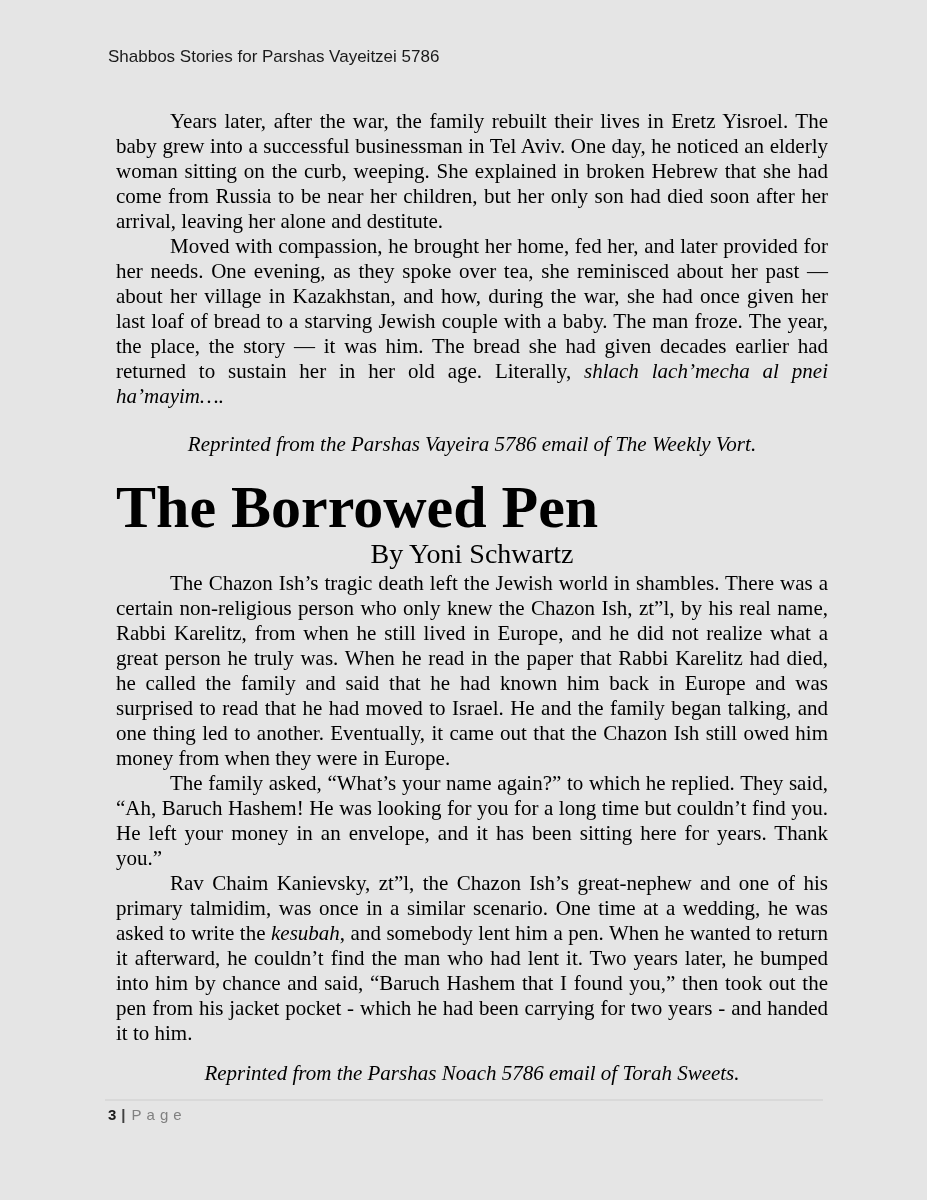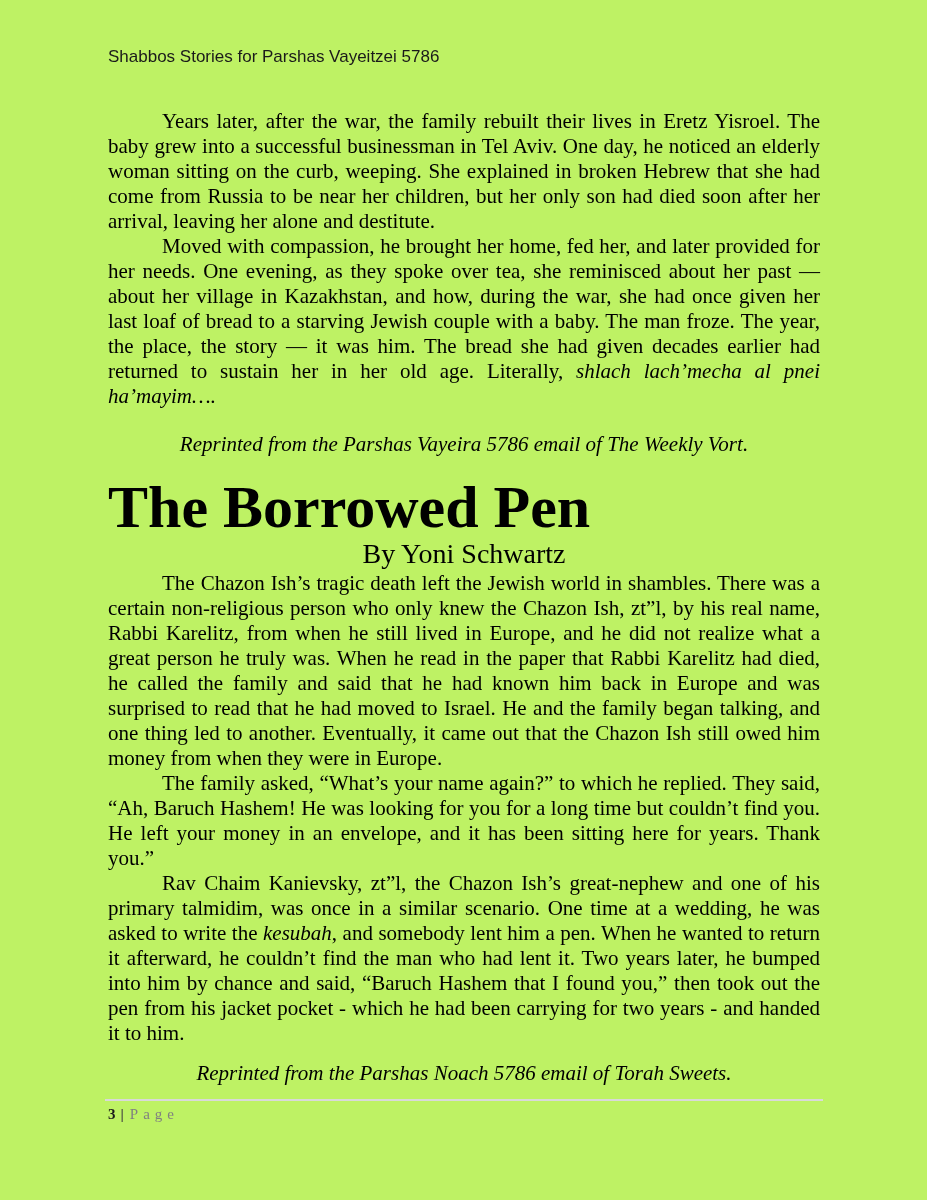--- a/index.html
+++ b/index.html
@@ -4,36 +4,36 @@
 <style>
   html, body {
     margin: 0;
     padding: 0;
     background: #ffffff;
   }
   .page {
     position: relative;
     width: 927px;
     height: 1200px;
-    background: #bef264;
+    background: #e5e5e5;
     overflow: hidden;
     color: #000000;
   }
   .doc-header {
     position: absolute;
     left: 108px;
     top: 47px;
     font-family: "Liberation Sans", sans-serif;
     font-size: 17px;
     color: #1a1a1a;
     white-space: nowrap;
   }
   .content {
     position: absolute;
-    left: 108px;
+    left: 116px;
     top: 109px;
     width: 712px;
     font-family: "Liberation Serif", serif;
     font-size: 21px;
     line-height: 25px;
     color: #000000;
   }
   p.body-para {
     margin: 0;
     text-align: justify;
@@ -69,21 +69,21 @@
     left: 105px;
     top: 1099px;
     width: 718px;
     height: 2px;
     background: #d9d9d9;
   }
   .doc-footer {
     position: absolute;
     left: 108px;
     top: 1106px;
-    font-family: Liberation Serif, serif;
+    font-family: Liberation Sans, sans-serif;
     font-size: 15px;
     color: #1a1a1a;
     white-space: nowrap;
   }
   .footer-number { font-weight: bold; color: #1a1a1a; }
   .footer-separator { font-weight: bold; color: #404040; margin: 0 6px 0 5px; }
   .footer-label { color: #808080; letter-spacing: 5px; }
 </style>
 </head>
 <body>

